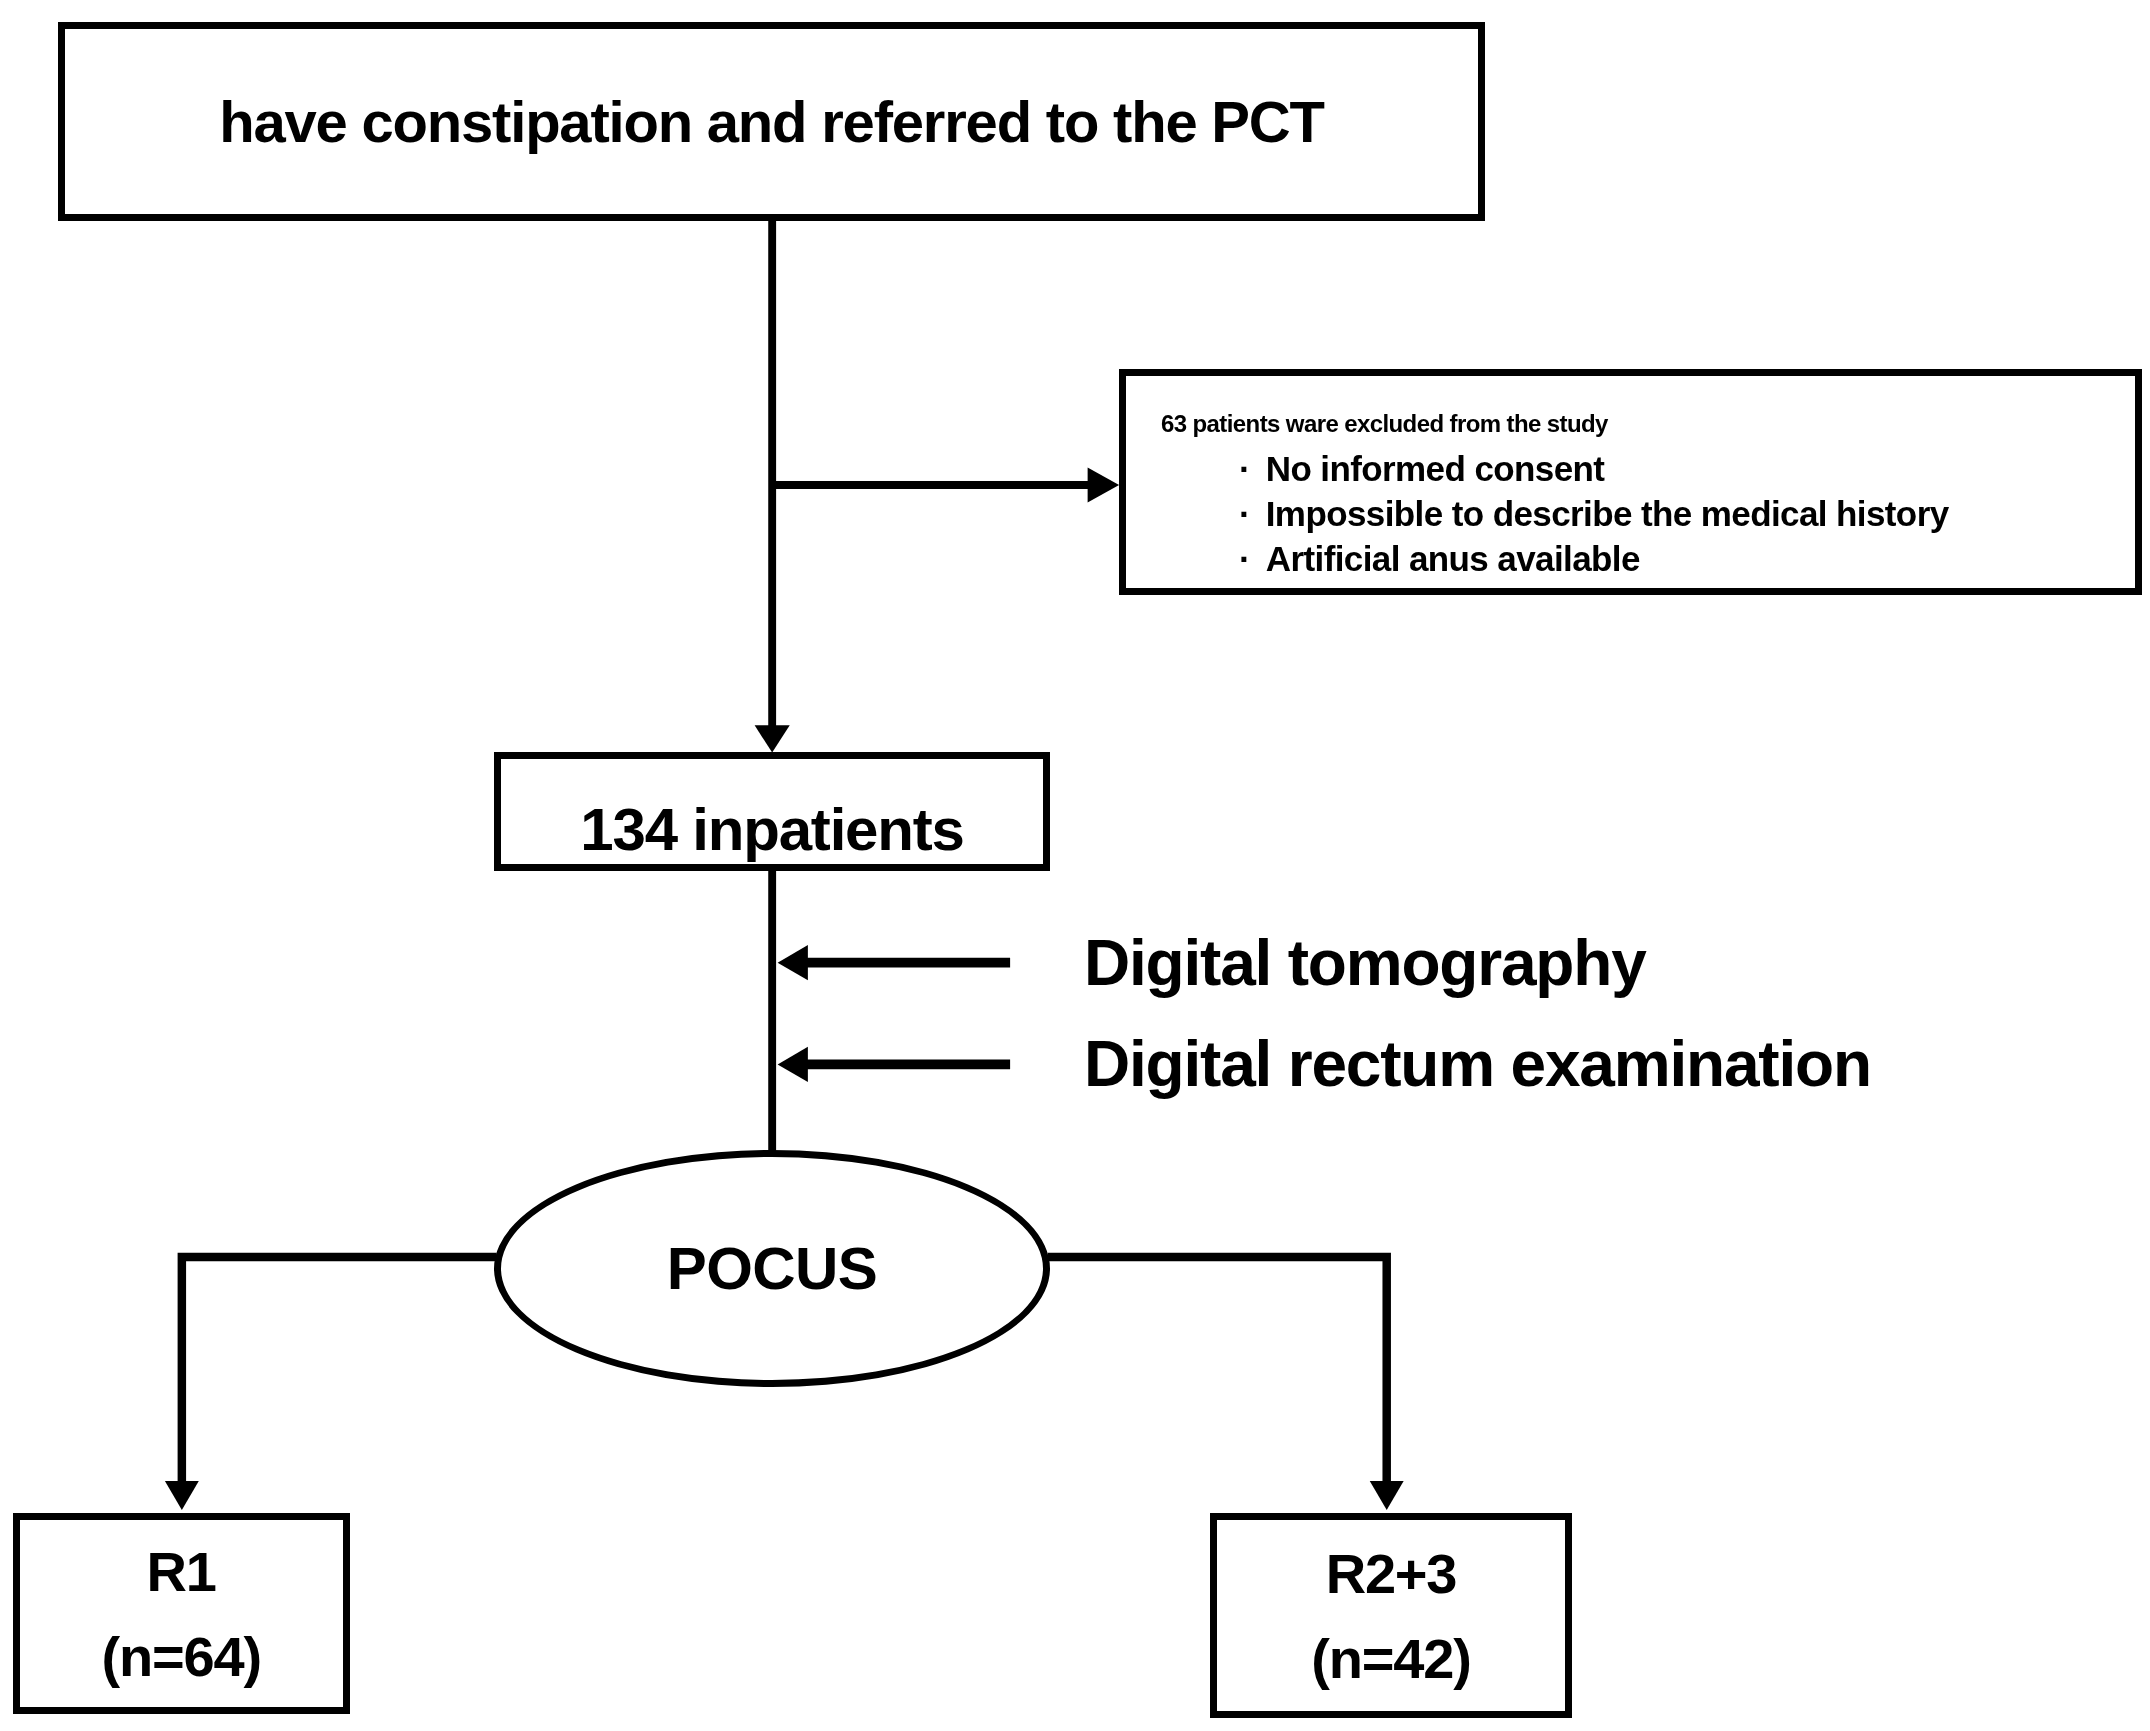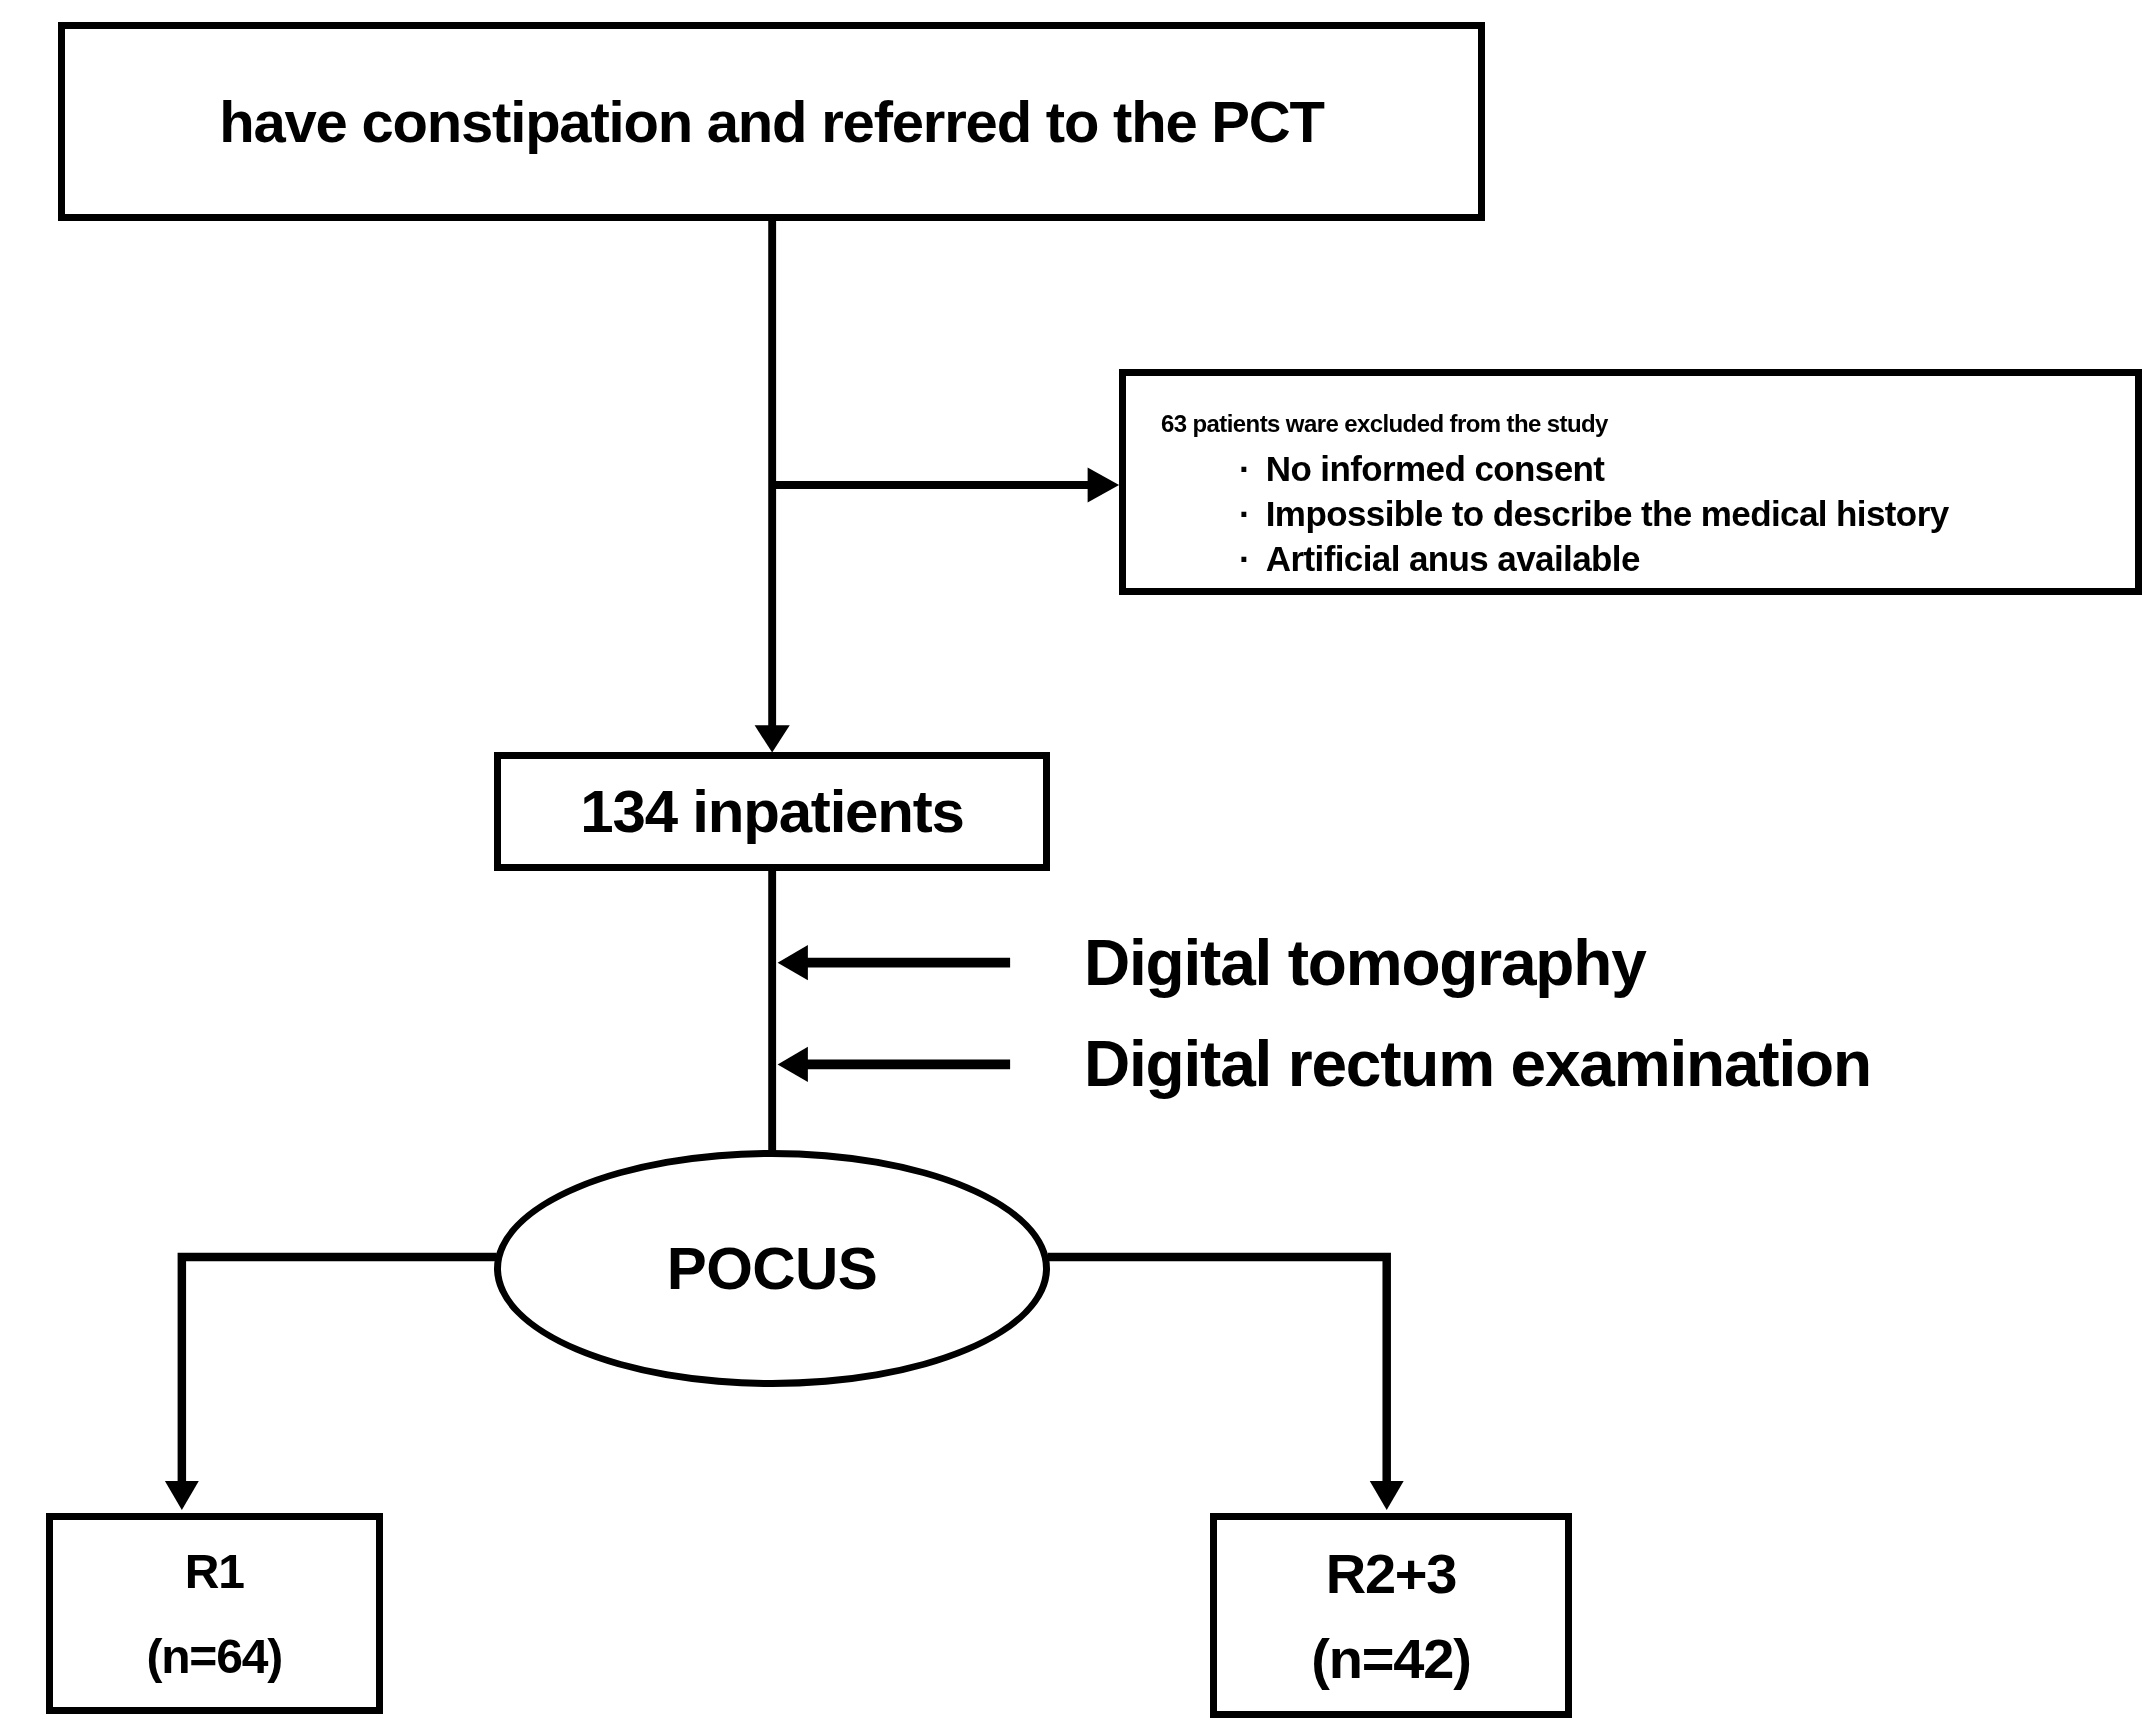--- a/index.html
+++ b/index.html
@@ -70,32 +70,33 @@
     line-height: 45px;
     white-space: nowrap;
   }
   .bullet-dot {
     margin-right: 15.7px;
   }
   .inpatients-box {
     left: 494px; top: 752px;
     width: 556px; height: 119px;
     font-size: 60px;
+    justify-content: flex-end;
   }
   .pocus-ellipse {
     left: 494px; top: 1150px;
     width: 556px; height: 237px;
     border-radius: 50%;
     font-size: 60px;
     letter-spacing: -0.6px;
   }
   .r1-box {
     left: 12.7px; top: 1513px;
     width: 337px; height: 201px;
-    font-size: 48px; line-height: 85px; margin-left: 33px;
+    font-size: 56px; line-height: 85px;
   }
   .r23-box {
     left: 1210px; top: 1513px;
     width: 362px; height: 205px;
     font-size: 56px; line-height: 85px;
   }
   .float-label {
     position: absolute;
     z-index: 1;
     font-size: 64px;

